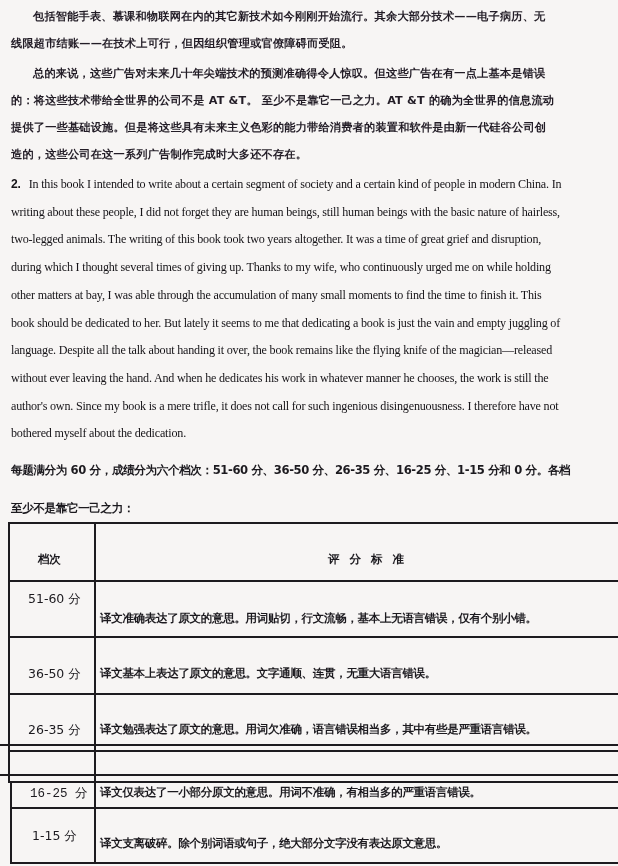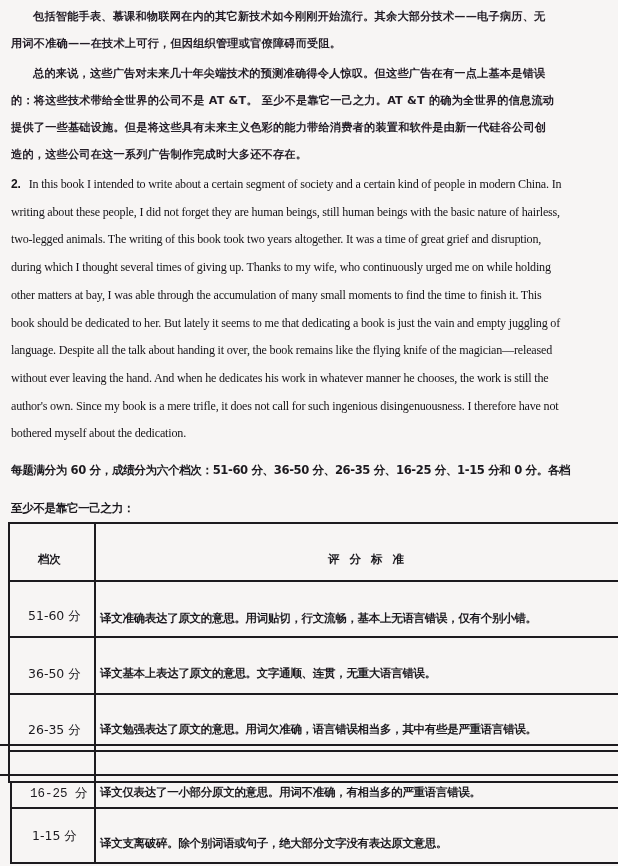--- a/index.html
+++ b/index.html
@@ -48,21 +48,21 @@
   .cell-grade { font-size: 12.5px; font-weight: normal; letter-spacing: 0; }
   .hdr { font-size: 11.5px; }
 </style>
 </head>
 <body>
 
 <div class="page">
 
   <div class="cn-para" style="top:3px;">
     <div><span class="indent"></span><span>包括智能手表、慕课和物联网在内的其它新技术如今刚刚开始流行。其余大部分技术——电子病历、无</span></div>
-    <div>用词不准确——在技术上可行，但因组织管理或官僚障碍而受阻。</div>
+    <div>线限超市结账——在技术上可行，但因组织管理或官僚障碍而受阻。</div>
   </div>
 
   <div class="cn-para" style="top:60px;">
     <div><span class="indent"></span><span>总的来说，这些广告对未来几十年尖端技术的预测准确得令人惊叹。但这些广告在有一点上基本是错误</span></div>
     <div>的：将这些技术带给全世界的公司不是 AT &amp;T。 至少不是靠它一己之力。AT &amp;T 的确为全世界的信息流动</div>
     <div>提供了一些基础设施。但是将这些具有未来主义色彩的能力带给消费者的装置和软件是由新一代硅谷公司创</div>
     <div>造的，这些公司在这一系列广告制作完成时大多还不存在。</div>
   </div>
 
   <div class="en-para" style="top:171px;">
@@ -96,21 +96,21 @@
     <div class="hline" style="left:10px; top:807px; width:608px;"></div>
     <div class="hline" style="left:10px; top:862px; width:608px;"></div>
 
     <div class="vline" style="left:8px; top:522px; height:260px;"></div>
     <div class="vline" style="left:10px; top:781px; height:83px;"></div>
     <div class="vline" style="left:94px; top:522px; height:342px;"></div>
 
     <div class="cell-text hdr" style="left:38px; top:552px;text-align:right;">档次</div>
     <div class="cell-text hdr" style="left:328px; top:552px; letter-spacing:3px;">评 分 标 准</div>
 
-    <div class="cell-text cell-grade" style="left:28px; top:608px;">51-60 分</div>
+    <div class="cell-text cell-grade" style="left:28px; top:591px;">51-60 分</div>
     <div class="cell-text" style="left:100px; top:611px;">译文准确表达了原文的意思。用词贴切，行文流畅，基本上无语言错误，仅有个别小错。</div>
 
     <div class="cell-text cell-grade" style="left:28px; top:666px;">36-50 分</div>
     <div class="cell-text" style="left:100px; top:666px;">译文基本上表达了原文的意思。文字通顺、连贯，无重大语言错误。</div>
 
     <div class="cell-text cell-grade" style="left:28px; top:722px;">26-35 分</div>
     <div class="cell-text" style="left:100px; top:722px;">译文勉强表达了原文的意思。用词欠准确，语言错误相当多，其中有些是严重语言错误。</div>
 
     <div class="cell-text cell-grade" style="left:30px; top:785px;font-family:Liberation Mono, monospace;">16-25 分</div>
     <div class="cell-text" style="left:100px; top:785px;">译文仅表达了一小部分原文的意思。用词不准确，有相当多的严重语言错误。</div>

